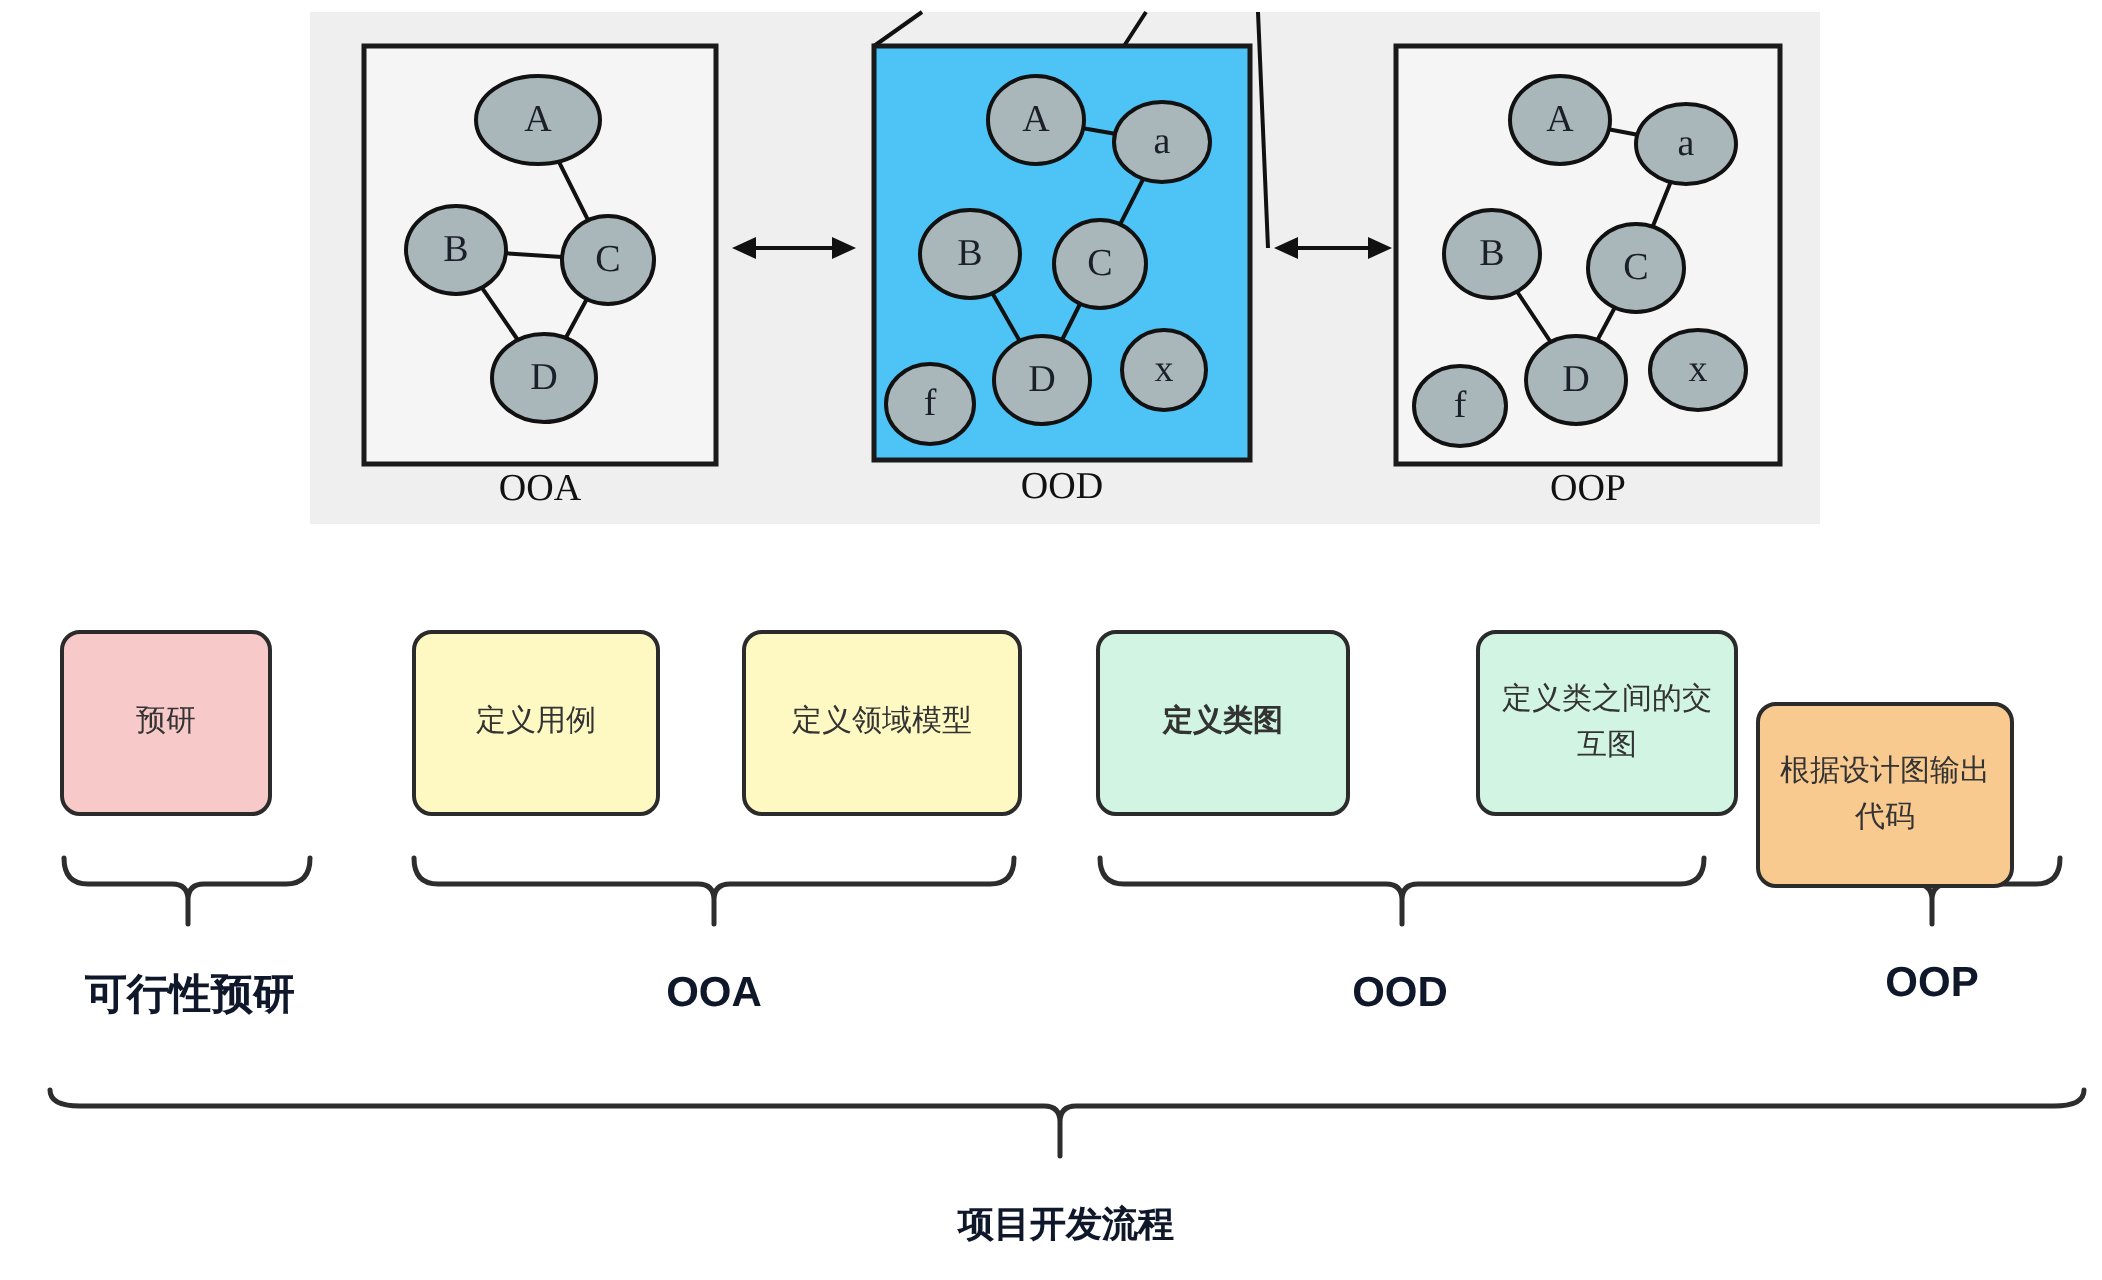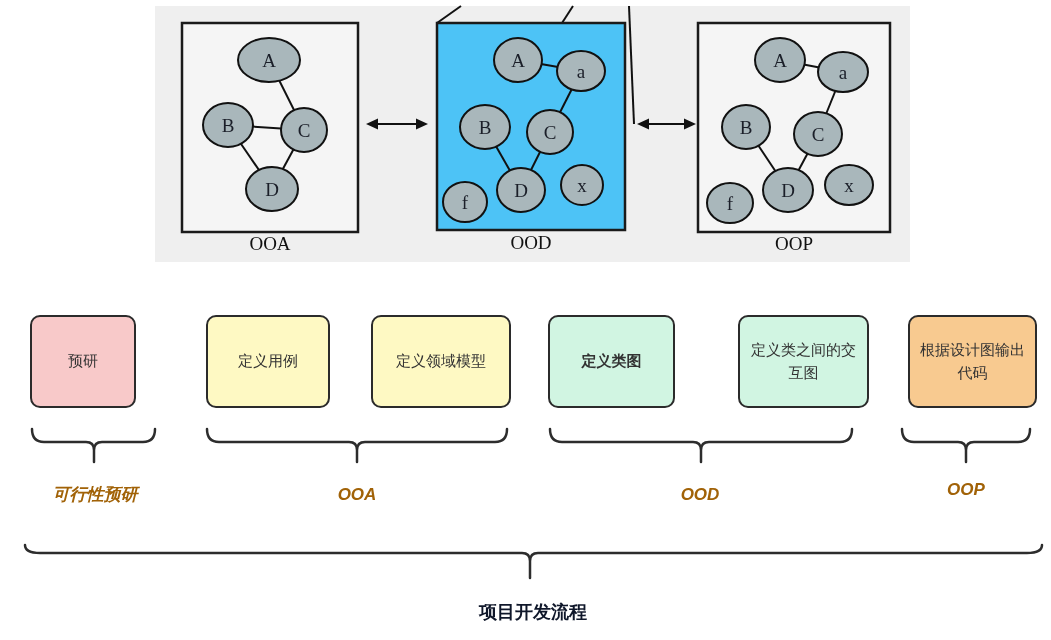--- a/index.html
+++ b/index.html
@@ -18,22 +18,22 @@
   .arrow{stroke:#111111;stroke-width:2;}
   .arrowhead{fill:#111111;stroke:none;}
   .brace{fill:none;stroke:#2d2d2d;stroke-width:2.5;stroke-linecap:round;stroke-linejoin:round;}
   .step{position:absolute;top:315px;height:93px;box-sizing:border-box;border:2px solid #2b2b2b;
         border-radius:10px;display:flex;align-items:center;justify-content:center;text-align:center;
         font-size:15px;color:#333333;line-height:1.5;padding:0 10px;}
   .step-pink{background:#F8C9C9;}
   .step-blue{background:#fef9c3;}
   .step-green{background:#D1F5E2;}
   .step-orange{background:#F8CA90;}
-  .grp-label{position:absolute;transform:translateX(-50%);font-weight:bold;color:#a16207;
-             white-space:nowrap;font-size:17px;font-style:italic;}
+  .grp-label{position:absolute;transform:translateX(-50%);font-weight:bold;color:#0f172a;
+             white-space:nowrap;font-size:21px;}
   .overall-label{position:absolute;transform:translateX(-50%);font-weight:bold;color:#0f172a;
                  white-space:nowrap;font-size:18px;}
 </style>
 </head>
 <body>
 
 <div id="canvas">
 
   <div id="band"></div>
 
@@ -118,21 +118,21 @@
     <path class="brace" d="M 902 429 Q 902 442 914 442 H 958 Q 966 442 966 450 V 462 M 966 462 V 450 Q 966 442 974 442 H 1018 Q 1030 442 1030 429"></path>
 
     <path class="brace" d="M 25 545 Q 25 553 40 553 H 522 Q 530 553 530 561 V 578 M 530 578 V 561 Q 530 553 538 553 H 1027 Q 1042 553 1042 545"></path>
   </svg>
 
   <div class="step step-pink" style="left:30px;width:106px;">预研</div>
   <div class="step step-blue" style="left:206px;width:124px;">定义用例</div>
   <div class="step step-blue" style="left:371px;width:140px;">定义领域模型</div>
   <div class="step step-green" style="left:548px;width:127px;font-weight:bold;">定义类图</div>
   <div class="step step-green" style="left:738px;width:131px;">定义类之间的交互图</div>
-  <div class="step step-orange" style="left:908px;width:129px;">根据设计图输出代码</div>
+  <div class="step step-orange" style="left:878px;width:129px;margin-top:36px;">根据设计图输出代码</div>
 
   <div class="grp-label" style="left:95px;top:483px;">可行性预研</div>
   <div class="grp-label" style="left:357px;top:485px;">OOA</div>
   <div class="grp-label" style="left:700px;top:485px;">OOD</div>
   <div class="grp-label" style="left:966px;top:480px;">OOP</div>
 
   <div class="overall-label" style="left:533px;top:600px;">项目开发流程</div>
 
 </div>
 

